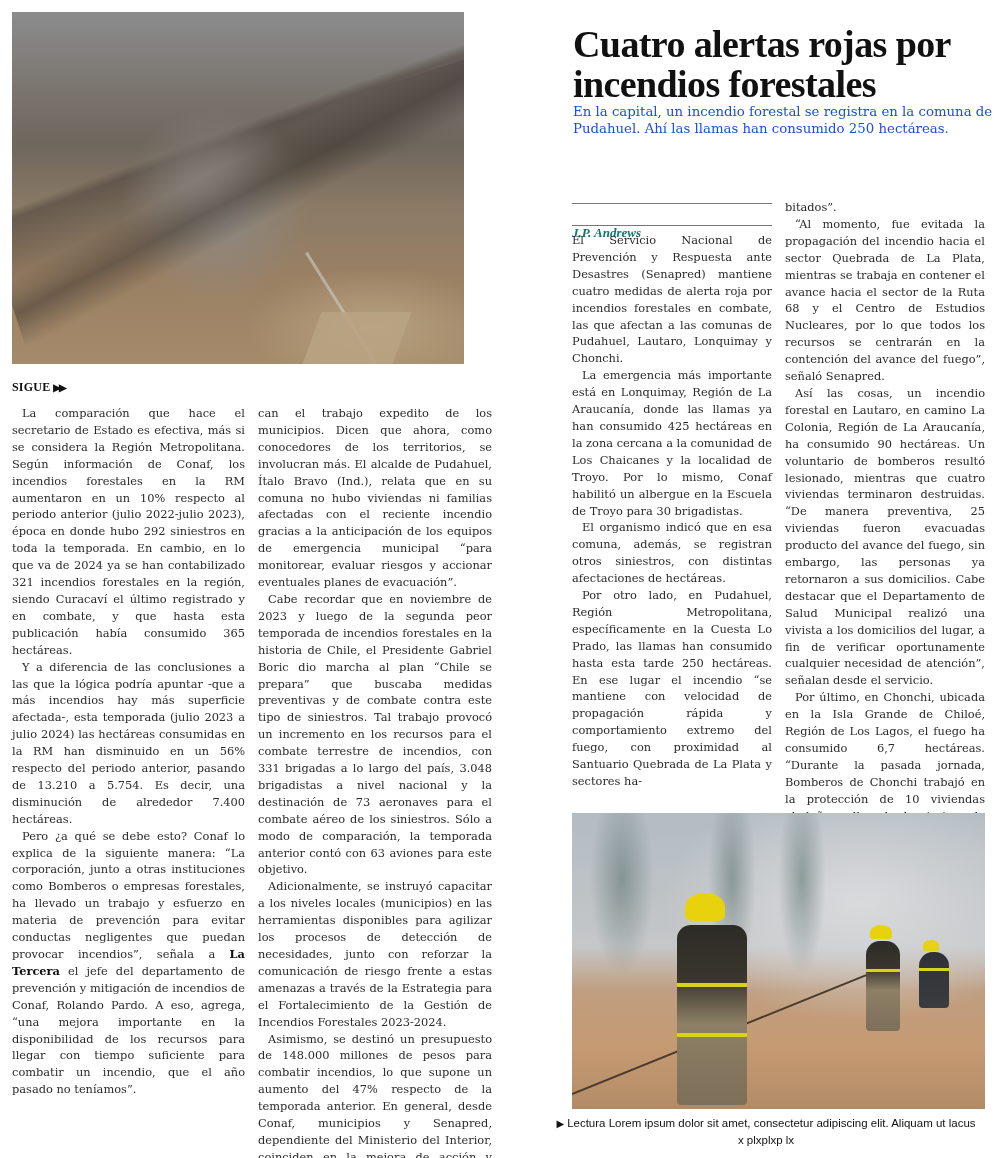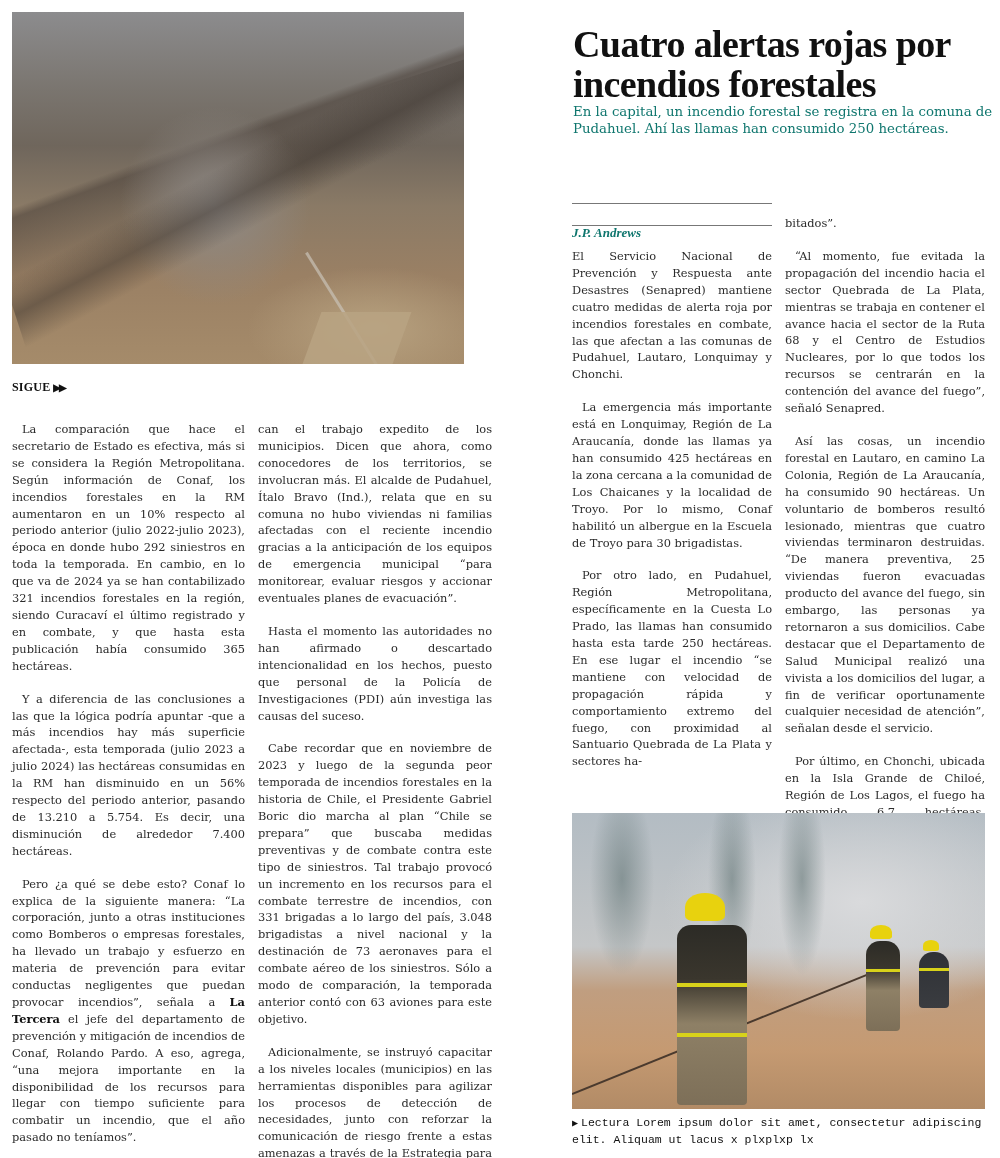--- a/index.html
+++ b/index.html
@@ -29,36 +29,36 @@
   #photo-bottom .ff { position: absolute; }
   .ff .helmet { position: absolute; background: #e8d20e; border-radius: 50% 50% 20% 20%; }
   .ff .body { position: absolute; background: linear-gradient(180deg, #2c2b26 0%, #3a362d 30%, #8e8066 55%, #7d6f58 100%); border-radius: 14px 14px 4px 4px; }
   .ff .stripe { position: absolute; height: 4px; background: #d8d21a; }
   #photo-bottom .hose { position: absolute; height: 2px; background: #4a3a2e; transform-origin: left center; }
 
   .sigue { position: absolute; left: 12px; top: 380px; font-family: Liberation Serif, serif; font-weight: bold; font-size: 12px; letter-spacing: 0.2px; color: #111; }
   .sigue .arrows { margin-left: 3px; font-size: 10px; letter-spacing: -2px; }
 
   .col { position: absolute; font-size: 11.4px; line-height: 16.9px; text-align: justify; hyphens: manual; color: #2b2b2b; }
-  .col p { text-indent: 10px; margin-top: 16px; }
+  .col p { text-indent: 10px; }
   .col p.noindent { text-indent: 0; }
   #col1 { left: 12px; top: 405px; width: 233px; }
   #col2 { left: 258px; top: 405px; width: 234px; }
   #col3 { left: 572px; top: 232px; width: 200px; }
   #col4 { left: 785px; top: 199px; width: 200px; }
   .endmark { display: inline-block; width: 9px; height: 9px; background: #111; border-radius: 50%; margin-left: 3px; vertical-align: -1px; }
   b.pub { font-weight: bold; color: #111; }
 
   .headline { position: absolute; left: 573px; top: 24px; width: 420px; font-family: "Liberation Serif", "DejaVu Serif", serif; font-weight: bold; font-size: 38px; line-height: 40px; color: #111; letter-spacing: -0.6px; }
-  .dek { position: absolute; left: 573px; top: 103px; width: 420px; font-family: "DejaVu Serif", serif; font-size: 13.3px; line-height: 17px; color: #0f766e; }
+  .dek { position: absolute; left: 573px; top: 103px; width: 420px; font-family: "DejaVu Serif", serif; font-size: 13.3px; line-height: 17px; color: #1d4ed8; }
 
   .byline-rule { position: absolute; left: 572px; width: 200px; height: 1px; background: #777; }
   .byline { position: absolute; left: 572px; top: 225px; font-family: "Liberation Serif", "DejaVu Serif", serif; font-weight: bold; font-style: italic; font-size: 13px; color: #0f766e; }
 
-  .caption { position: absolute; left: 572px; top: 1115px; width: 420px; font-family: Liberation Mono, monospace; font-size: 11.5px; line-height: 16px; color: #111; }
+  .caption { position: absolute; left: 556px; top: 1115px; width: 420px; font-family: Liberation Sans, sans-serif; font-size: 11.5px; line-height: 16px; color: #111; text-align: center; }
   .caption .tri { font-size: 10px; margin-right: 3px; }
 </style>
 </head>
 <body>
 
 <div class="photo" id="photo-top">
   <div class="ridge"></div>
   <div class="road"></div>
   <div class="field"></div>
 </div>
@@ -69,36 +69,36 @@
 
 <div class="col" id="col1">
   <p>La comparación que hace el secretario de Estado es efectiva, más si se considera la Región Metropolitana. Según información de Conaf, los incendios forestales en la RM aumentaron en un 10% respecto al periodo anterior (julio 2022-julio 2023), época en donde hubo 292 siniestros en toda la temporada. En cambio, en lo que va de 2024 ya se han contabilizado 321 incendios forestales en la región, siendo Curacaví el último registrado y en combate, y que hasta esta publicación había consumido 365 hectáreas.</p>
   <p>Y a diferencia de las conclusiones a las que la lógica podría apuntar -que a más incendios hay más superficie afectada-, esta temporada (julio 2023 a julio 2024) las hectáreas consumidas en la RM han disminuido en un 56% respecto del periodo anterior, pasando de 13.210 a 5.754. Es decir, una disminución de alrededor 7.400 hectáreas.</p>
   <p><span>Pero ¿a qué se debe esto? Conaf lo explica de la siguiente manera: “La corporación, junto a otras instituciones como Bomberos o empresas forestales, ha llevado un trabajo y esfuerzo en materia de prevención para evitar conductas negligentes que puedan provocar incendios”, señala a </span><b class="pub">La Tercera</b><span> el jefe del departamento de prevención y mitigación de incendios de Conaf, Rolando Pardo. A eso, agrega, “una mejora importante en la disponibilidad de los recursos para llegar con tiempo suficiente para combatir un incendio, que el año pasado no teníamos”.</span></p>
 
 </div>
 
 <div class="col" id="col2">
   <p class="noindent">can el trabajo expedito de los municipios. Dicen que ahora, como conocedores de los territorios, se involucran más. El alcalde de Pudahuel, Ítalo Bravo (Ind.), relata que en su comuna no hubo viviendas ni familias afectadas con el reciente incendio gracias a la anticipación de los equipos de emergencia municipal “para monitorear, evaluar riesgos y accionar eventuales planes de evacuación”.</p>
-  <p>Hasta el momento las autoridades no han afirmado o descartado intencionalidad en los hechos, puesto que personal de la Policía de Investigaciones (PDI) aún investiga las causas del suceso.</p>
   <p>Cabe recordar que en noviembre de 2023 y luego de la segunda peor temporada de incendios forestales en la historia de Chile, el Presidente Gabriel Boric dio marcha al plan “Chile se prepara” que buscaba medidas preventivas y de combate contra este tipo de siniestros. Tal trabajo provocó un incremento en los recursos para el combate terrestre de incendios, con 331 brigadas a lo largo del país, 3.048 brigadistas a nivel nacional y la destinación de 73 aeronaves para el combate aéreo de los siniestros. Sólo a modo de comparación, la temporada anterior contó con 63 aviones para este objetivo.</p>
   <p>Adicionalmente, se instruyó capacitar a los niveles locales (municipios) en las herramientas disponibles para agilizar los procesos de detección de necesidades, junto con reforzar la comunicación de riesgo frente a estas amenazas a través de la Estrategia para el Fortalecimiento de la Gestión de Incendios Forestales 2023-2024.</p>
   <p><span>Asimismo, se destinó un presupuesto de 148.000 millones de pesos para combatir incendios, lo que supone un aumento del 47% respecto de la temporada anterior. En general, desde Conaf, municipios y Senapred, dependiente del Ministerio del Interior, coinciden en la mejora de acción y prevención.</span></p>
 </div>
 
 <h1 class="headline">Cuatro alertas rojas por incendios forestales</h1>
 <p class="dek">En la capital, un incendio forestal se registra en la comuna de Pudahuel. Ahí las llamas han consumido 250 hectáreas.</p>
 
 <div class="byline-rule" style="top:203px;"></div>
 <div class="byline">J.P. Andrews</div>
 <div class="byline-rule" style="top:225px;"></div>
 
 <div class="col" id="col3">
   <p class="noindent">El Servicio Nacional de Prevención y Respuesta ante Desastres (Senapred) mantiene cuatro medidas de alerta roja por incendios forestales en combate, las que afectan a las comunas de Pudahuel, Lautaro, Lonquimay y Chonchi.</p>
   <p>La emergencia más importante está en Lonquimay, Región de La Araucanía, donde las llamas ya han consumido 425 hectáreas en la zona cercana a la comunidad de Los Chaicanes y la localidad de Troyo. Por lo mismo, Conaf habilitó un albergue en la Escuela de Troyo para 30 brigadistas.</p>
+  <p>El organismo indicó que en esa comuna, además, se registran otros siniestros, con distintas afectaciones de hectáreas.</p>
   <p>Por otro lado, en Pudahuel, Región Metropolitana, específicamente en la Cuesta Lo Prado, las llamas han consumido hasta esta tarde 250 hectáreas. En ese lugar el incendio “se mantiene con velocidad de propagación rápida y comportamiento extremo del fuego, con proximidad al Santuario Quebrada de La Plata y sectores ha-</p>
 </div>
 
 <div class="col" id="col4">
   <p class="noindent">bitados”.</p>
   <p>“Al momento, fue evitada la propagación del incendio hacia el sector Quebrada de La Plata, mientras se trabaja en contener el avance hacia el sector de la Ruta 68 y el Centro de Estudios Nucleares, por lo que todos los recursos se centrarán en la contención del avance del fuego”, señaló Senapred.</p>
   <p>Así las cosas, un incendio forestal en Lautaro, en camino La Colonia, Región de La Araucanía, ha consumido 90 hectáreas. Un voluntario de bomberos resultó lesionado, mientras que cuatro viviendas terminaron destruidas. “De manera preventiva, 25 viviendas fueron evacuadas producto del avance del fuego, sin embargo, las personas ya retornaron a sus domicilios. Cabe destacar que el Departamento de Salud Municipal realizó una vivista a los domicilios del lugar, a fin de verificar oportunamente cualquier necesidad de atención”, señalan desde el servicio.</p>
   <p><span>Por último, en Chonchi, ubicada en la Isla Grande de Chiloé, Región de Los Lagos, el fuego ha consumido 6,7 hectáreas. “Durante la pasada jornada, Bomberos de Chonchi trabajó en la protección de 10 viviendas aledañas y llenado de piscinas de Conaf. En tanto, brigadistas continúan en la construcción de líneas cortafuegos y humectación con líneas de agua”, se indicó .</span><span class="endmark"></span></p>
 </div>
 

